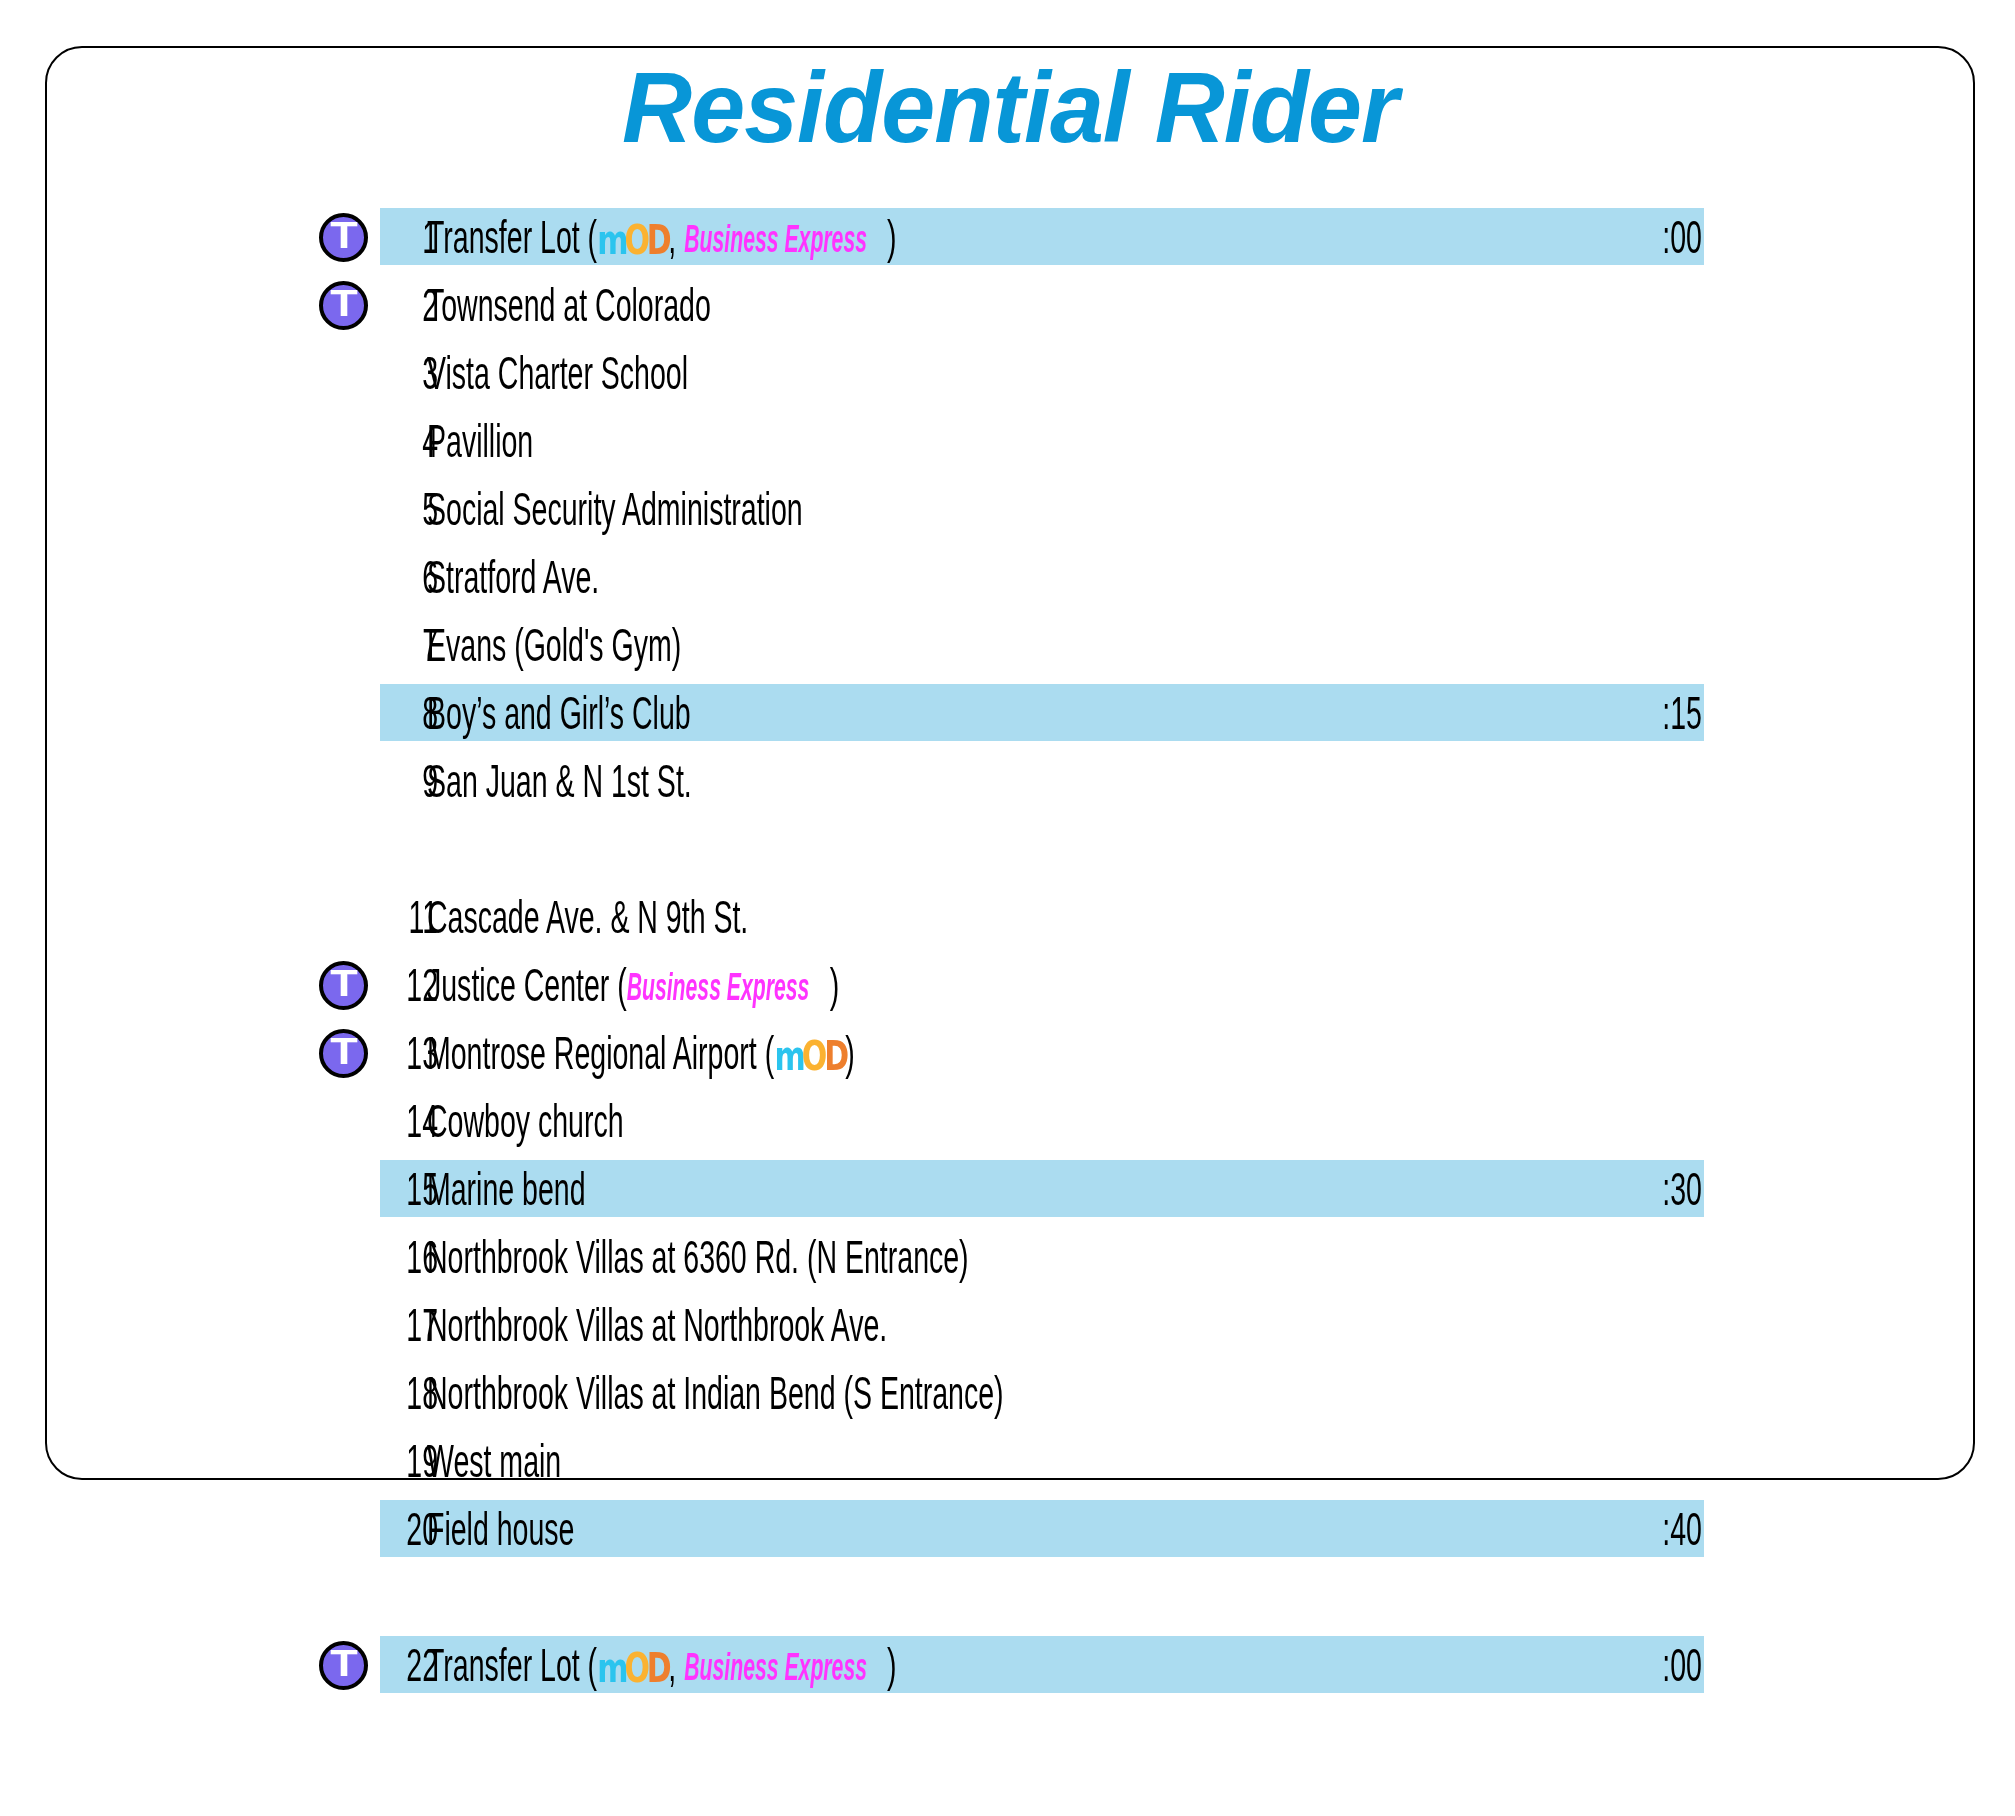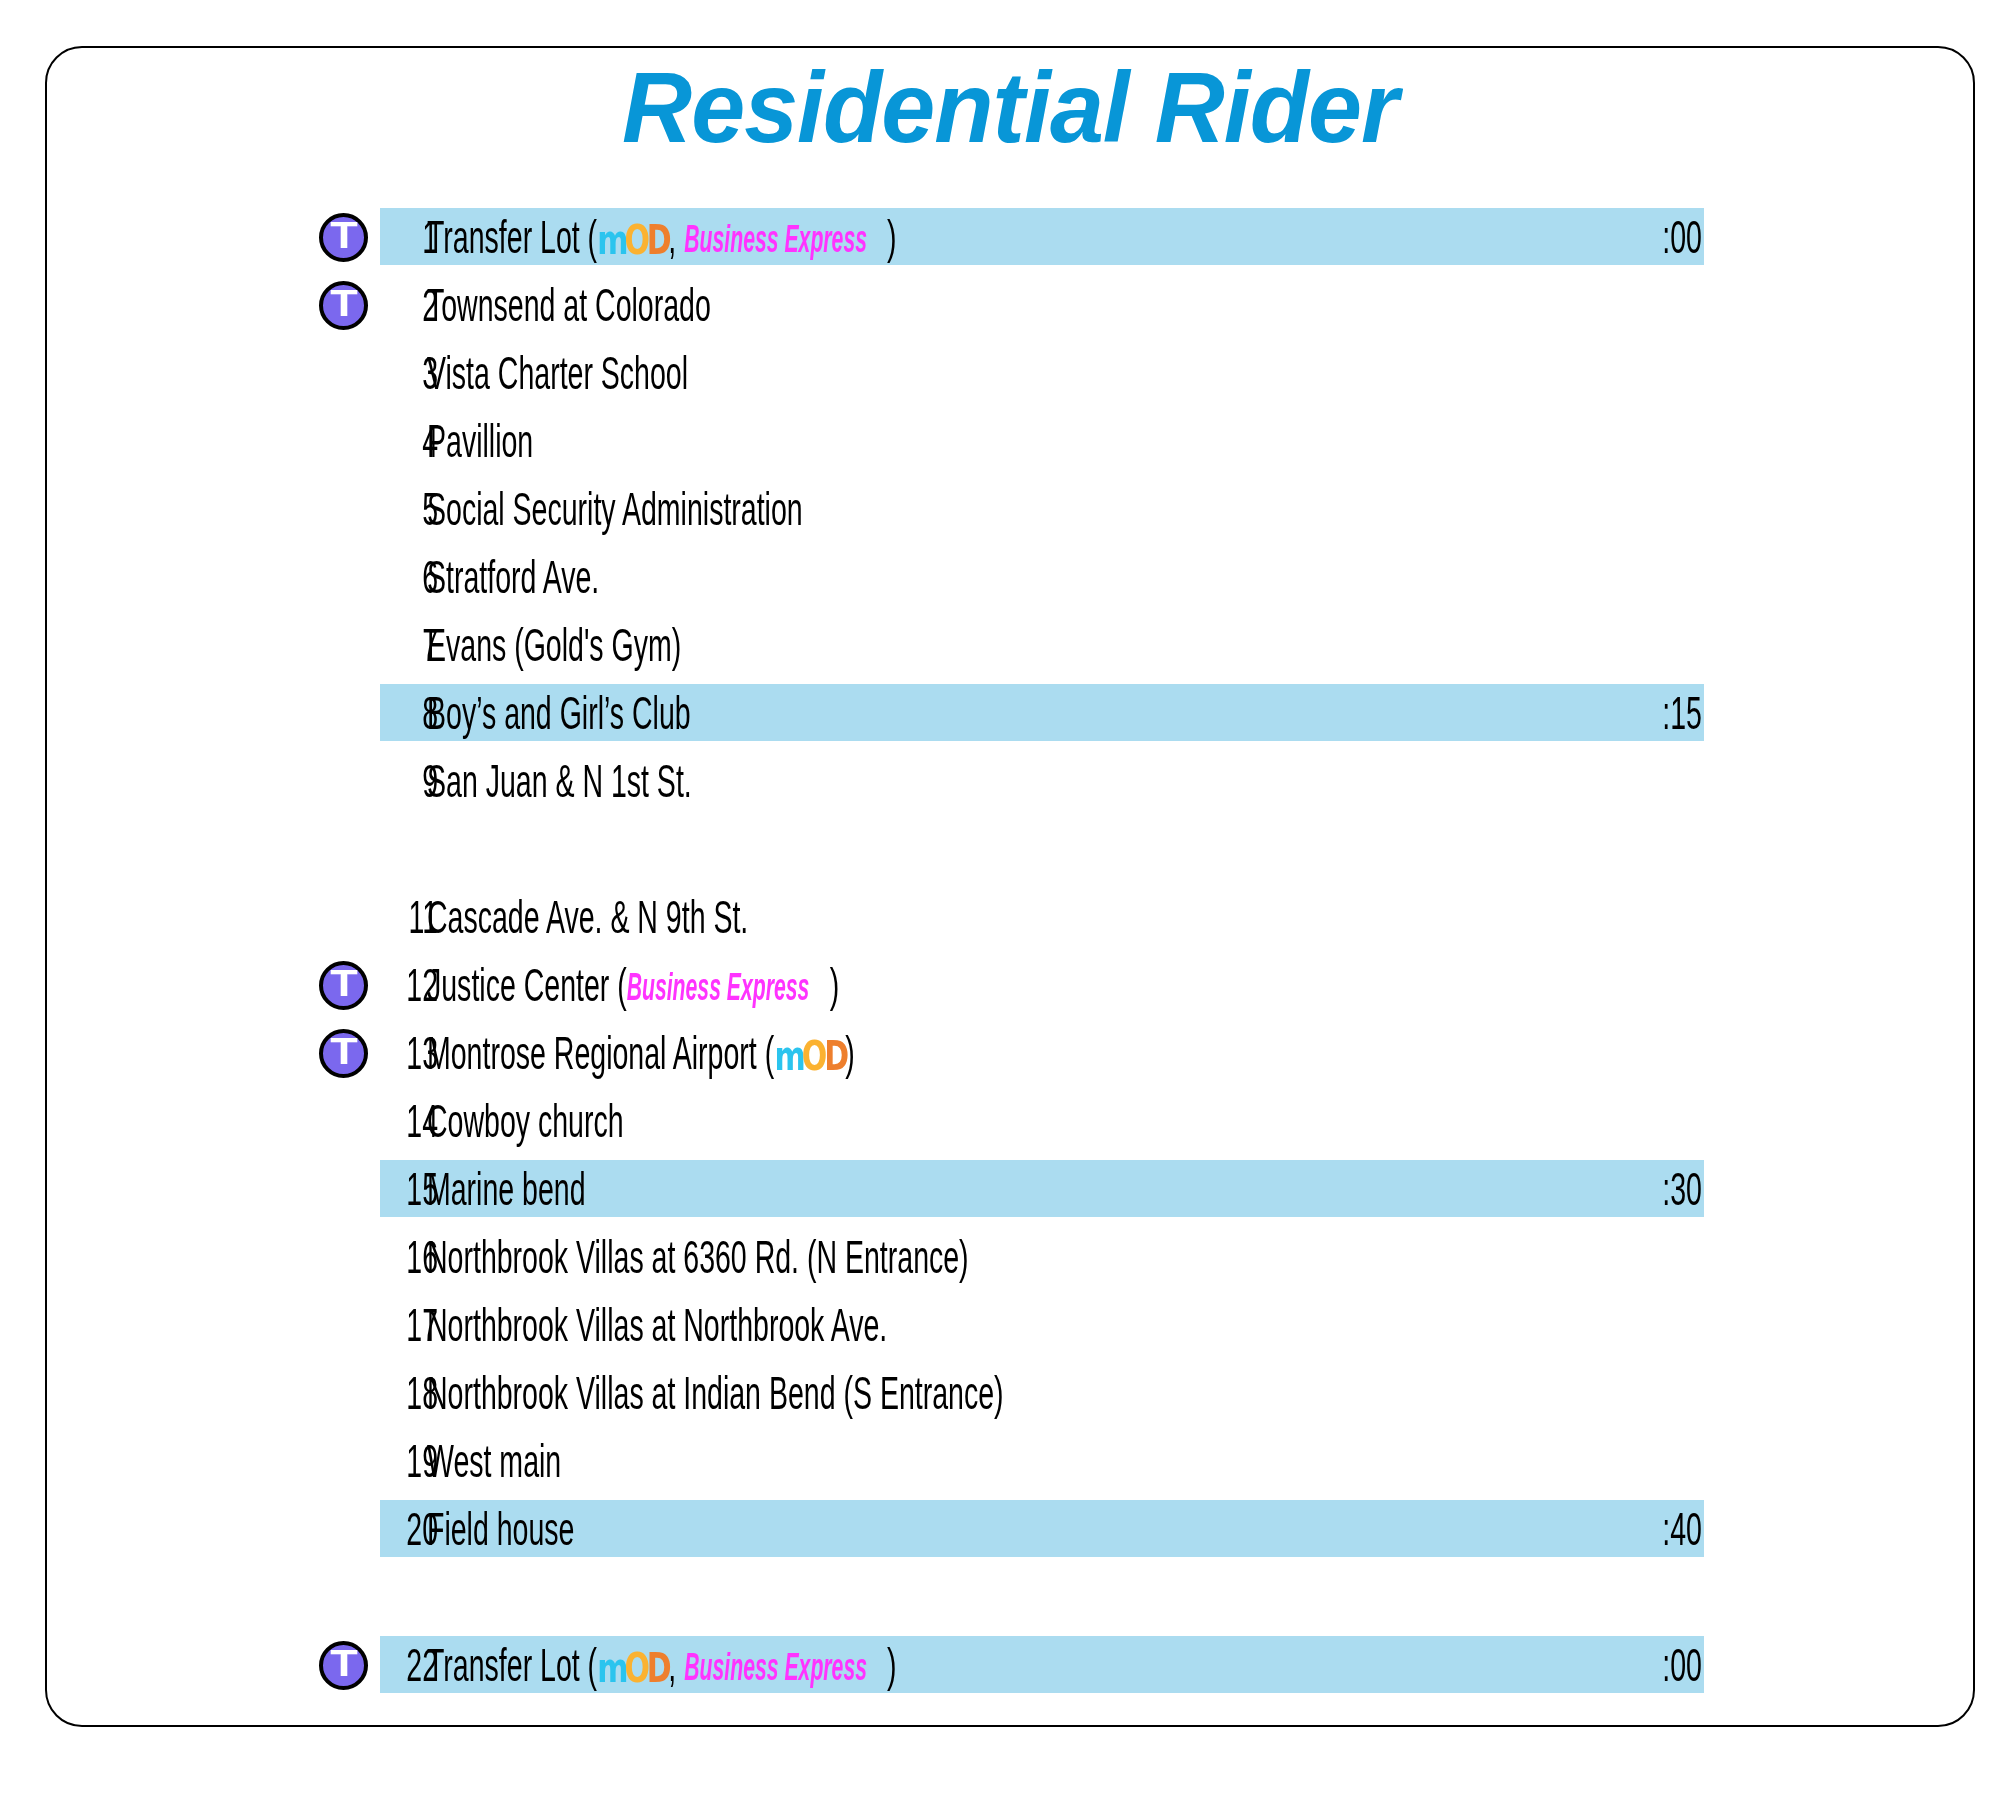--- a/index.html
+++ b/index.html
@@ -7,21 +7,21 @@
     width:2015px;height:1816px;
     background:#ffffff;
     font-family:"Liberation Sans","DejaVu Sans",sans-serif;
     overflow:hidden;
   }
 
   
   #card{
     position:absolute;
     left:45px; top:46px;
-    width:1930px; height:1681px;
+    width:1930px; height:1434px;
     box-sizing:border-box;
     border:2.9px solid #000000;
     border-radius:37px;
     background:#ffffff;
   }
 
   
   #title{
     position:absolute;
     left:0; top:8.7px;

